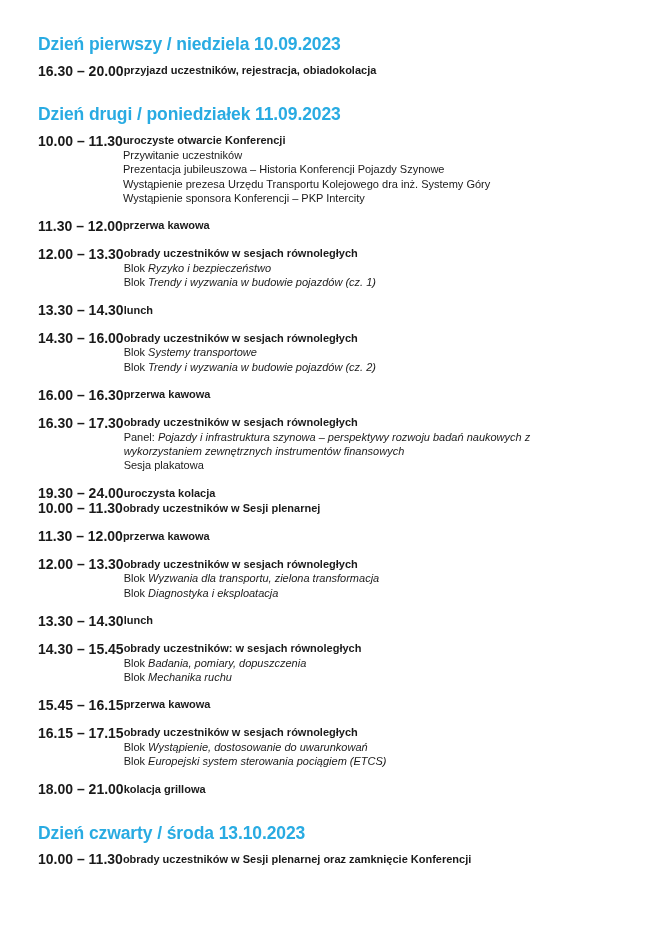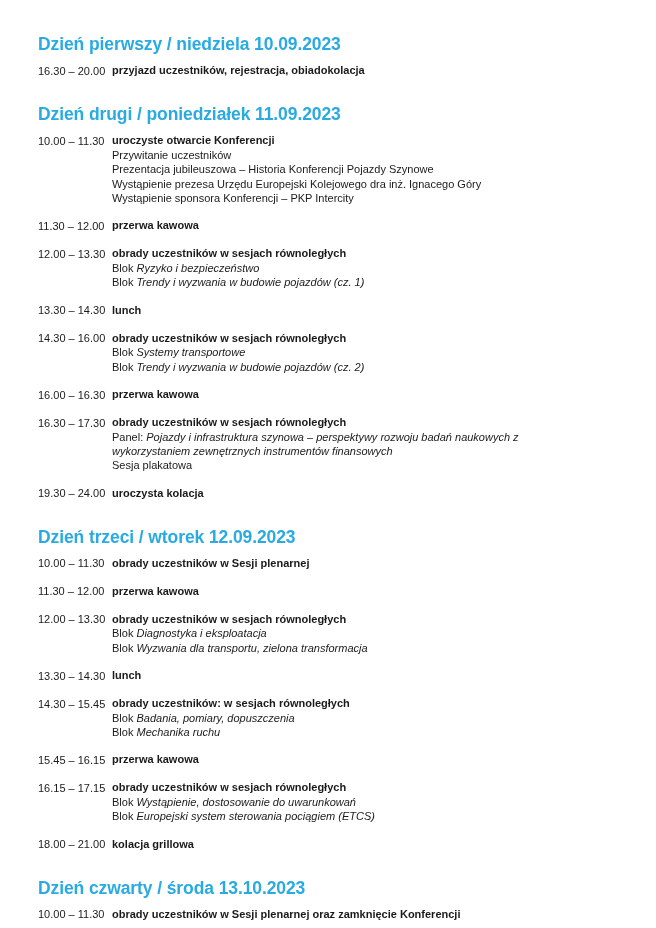--- a/index.html
+++ b/index.html
@@ -36,25 +36,26 @@
   .entry {
     display: flex;
     align-items: flex-start;
     margin-bottom: 0;
   }
   .entry + .entry {
     margin-top: 13px;
   }
   .time {
     flex: 0 0 74px;
-    font-size: 11px;
+    font-size: 14px;
     line-height: 14.5px;
     padding-top: 0.5px;
     color: #1a1a1a;
     white-space: nowrap;
+    font-weight: bold;
   }
   .body {
     flex: 1 1 auto;
     min-width: 0;
   }
   .headline {
     font-size: 11px;
     font-weight: bold;
     line-height: 14.5px;
     color: #1a1a1a;
@@ -89,21 +90,21 @@
   <section class="day-block">
     <h2 class="day-title">Dzień drugi / poniedziałek 11.09.2023</h2>
 
     <div class="entry">
       <div class="time">10.00 – 11.30</div>
       <div class="body">
         <div class="headline">uroczyste otwarcie Konferencji</div>
         <div class="subs">
           <div class="sub">Przywitanie uczestników</div>
           <div class="sub">Prezentacja jubileuszowa – Historia Konferencji Pojazdy Szynowe</div>
-          <div class="sub">Wystąpienie prezesa Urzędu Europejski Kolejowego dra inż. Ignacego Góry</div>
+          <div class="sub">Wystąpienie prezesa Urzędu Transportu Kolejowego dra inż. Systemy Góry</div>
           <div class="sub">Wystąpienie sponsora Konferencji – PKP Intercity</div>
         </div>
       </div>
     </div>
 
     <div class="entry">
       <div class="time">11.30 – 12.00</div>
       <div class="body">
         <div class="headline">przerwa kawowa</div>
       </div>
@@ -158,43 +159,42 @@
 
     <div class="entry">
       <div class="time">19.30 – 24.00</div>
       <div class="body">
         <div class="headline">uroczysta kolacja</div>
       </div>
     </div>
   </section>
 
   <section class="day-block">
-    <h2 class="day-title">Dzień trzeci / wtorek 12.09.2023</h2>
 
     <div class="entry">
       <div class="time">10.00 – 11.30</div>
       <div class="body">
         <div class="headline">obrady uczestników w Sesji plenarnej</div>
       </div>
     </div>
 
     <div class="entry">
       <div class="time">11.30 – 12.00</div>
       <div class="body">
         <div class="headline">przerwa kawowa</div>
       </div>
     </div>
 
     <div class="entry">
       <div class="time">12.00 – 13.30</div>
       <div class="body">
         <div class="headline">obrady uczestników w sesjach równoległych</div>
         <div class="subs">
+          <div class="sub">Blok <em>Wyzwania dla transportu, zielona transformacja</em></div>
           <div class="sub">Blok <em>Diagnostyka i eksploatacja</em></div>
-          <div class="sub">Blok <em>Wyzwania dla transportu, zielona transformacja</em></div>
         </div>
       </div>
     </div>
 
     <div class="entry">
       <div class="time">13.30 – 14.30</div>
       <div class="body">
         <div class="headline">lunch</div>
       </div>
     </div>

